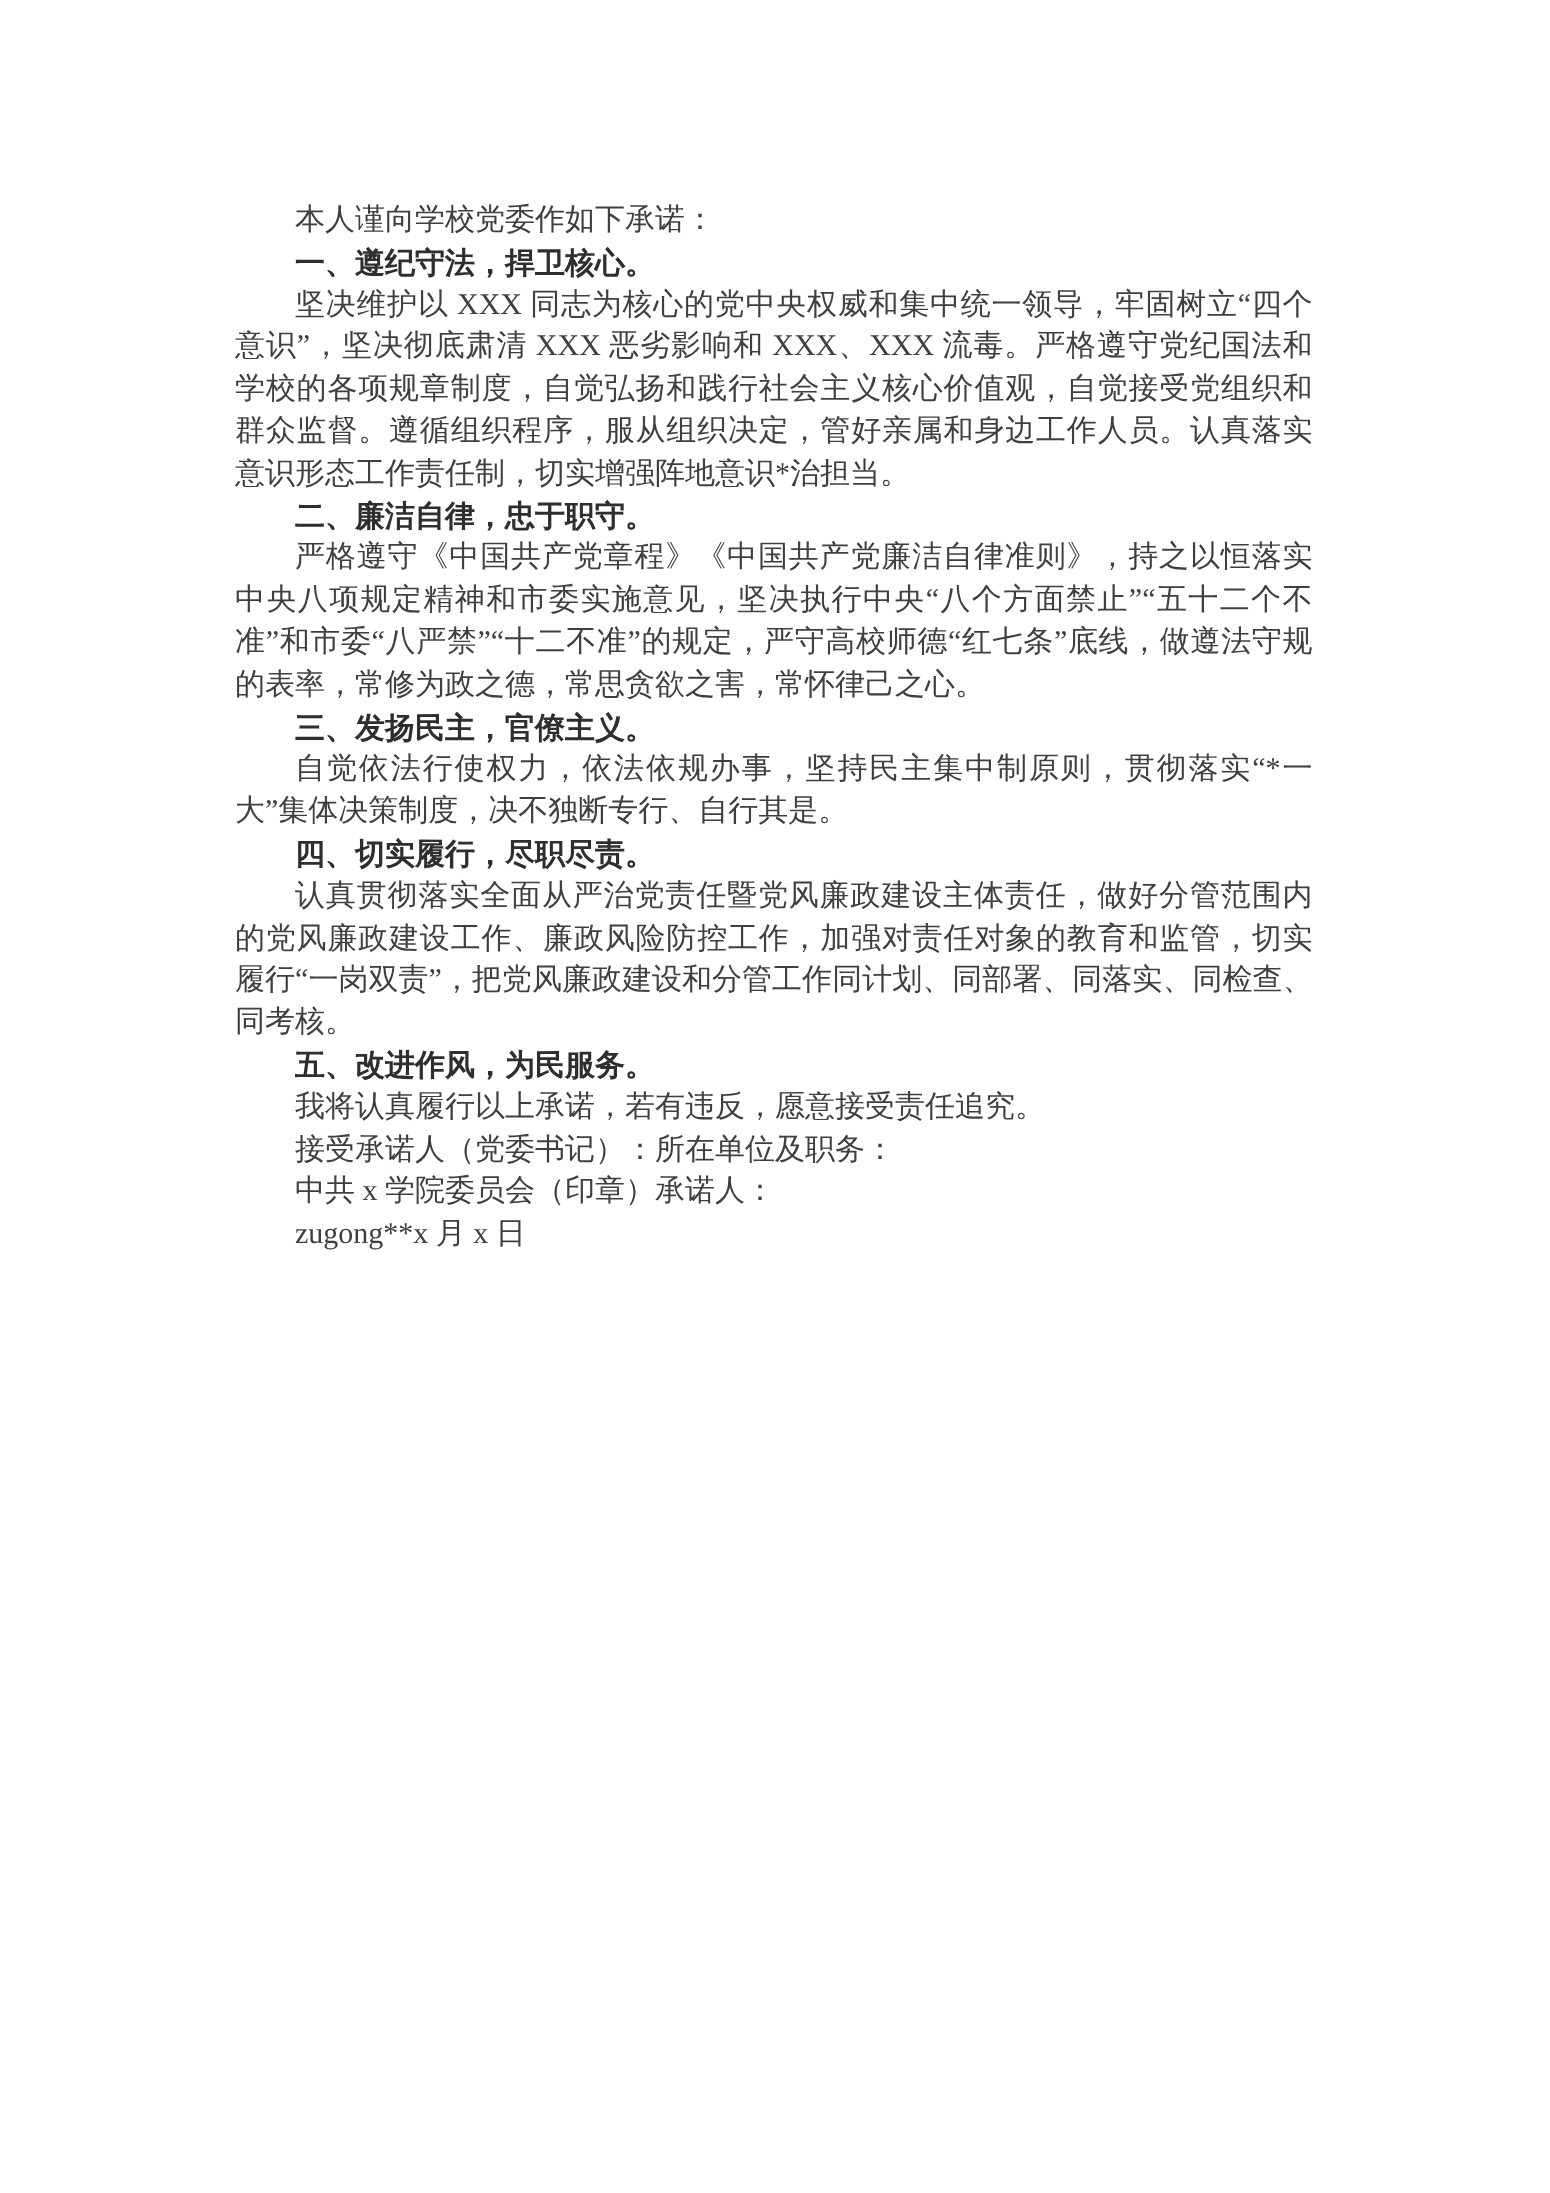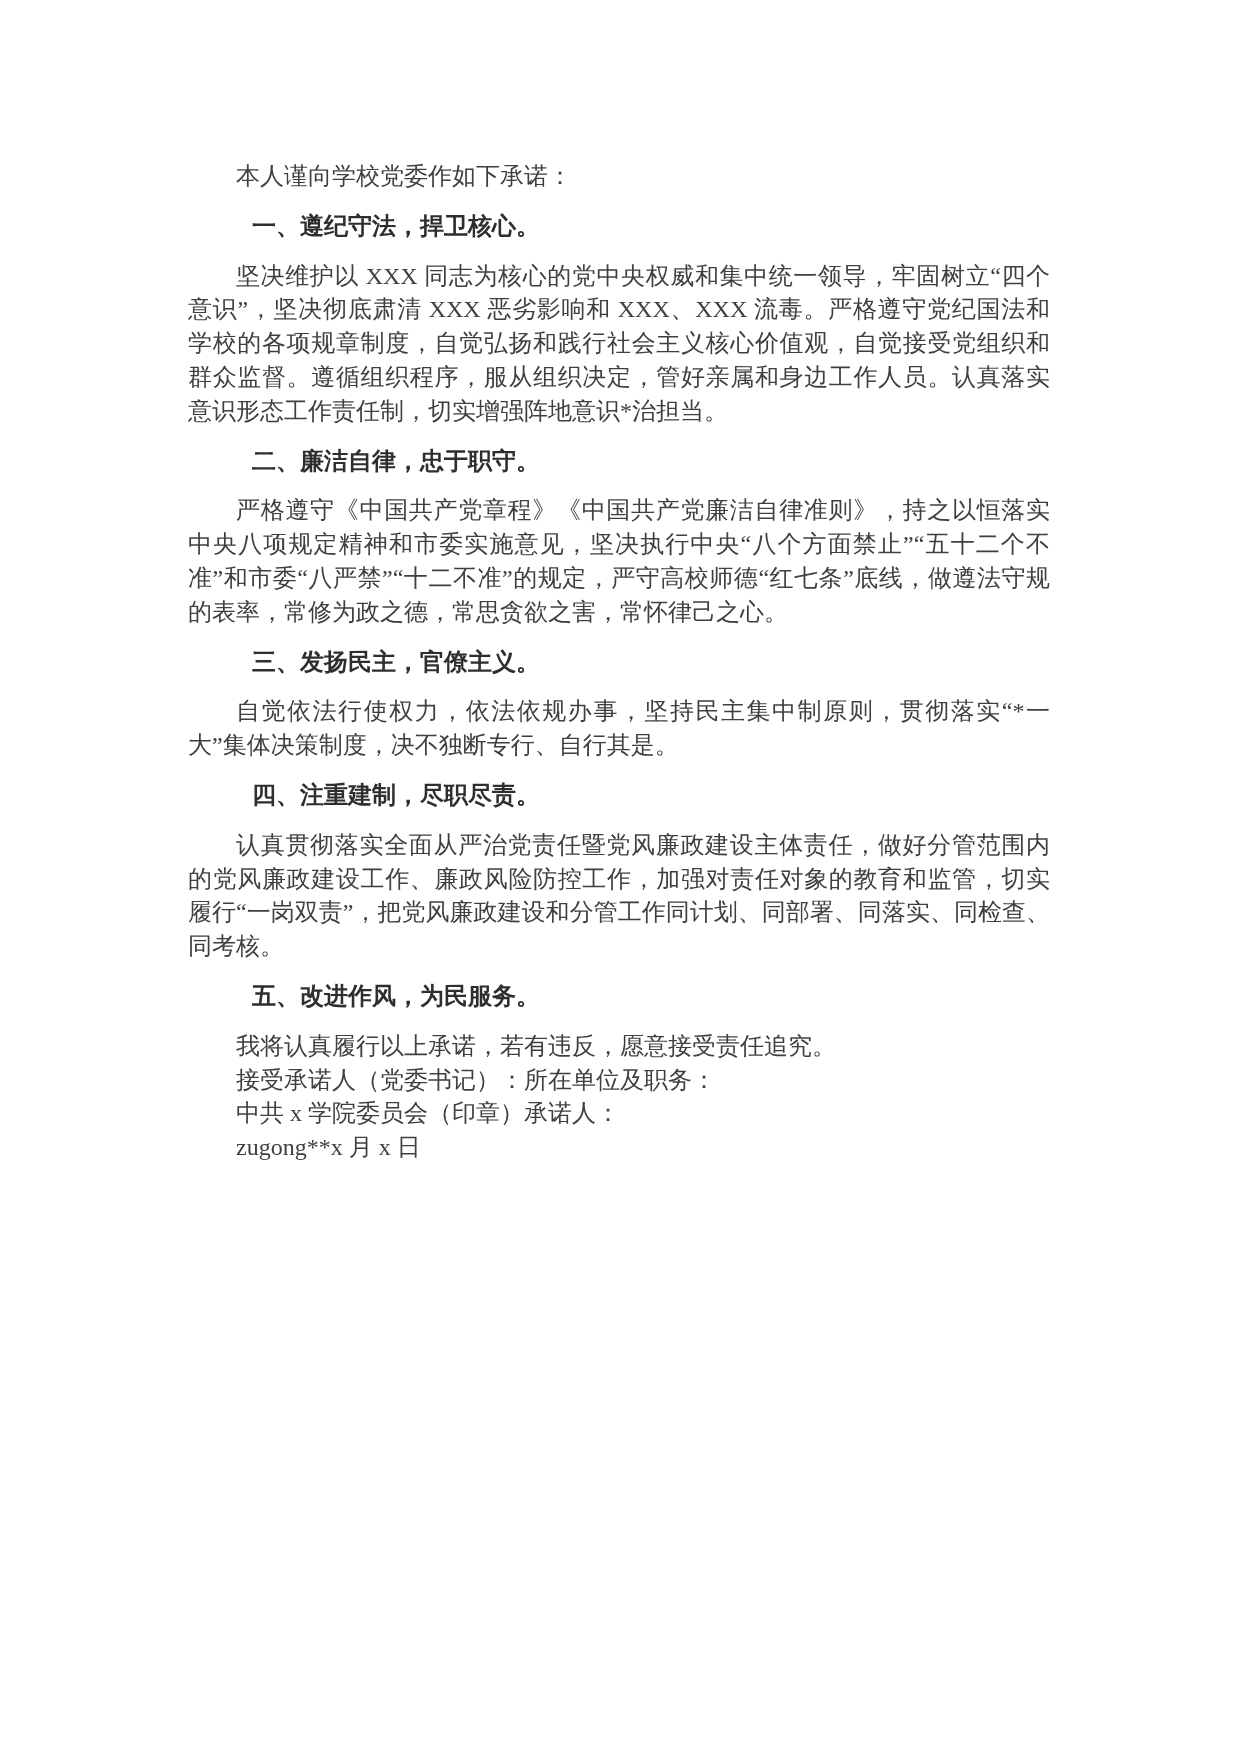--- a/index.html
+++ b/index.html
@@ -24,21 +24,21 @@
     margin: 0;
     font-size: 24px;
     line-height: 33.8px;
     color: #3f3f3f;
     text-align: justify;
     text-indent: 2em;
     font-family: "Liberation Serif", "DejaVu Serif", serif;
     font-weight: normal;
   }
   .heading {
-    margin: 16px;
+    margin: 0;
     font-size: 24px;
     line-height: 33.8px;
     color: #2e2e2e;
     text-align: left;
     text-indent: 2em;
     font-family: "DejaVu Sans", "Liberation Sans", sans-serif;
     font-weight: bold;
   }
 </style>
 </head>
@@ -50,21 +50,21 @@
 
   <h3 class="heading">一、遵纪守法，捍卫核心。</h3>
   <p class="para">坚决维护以 XXX 同志为核心的党中央权威和集中统一领导，牢固树立“四个意识”，坚决彻底肃清 XXX 恶劣影响和 XXX、XXX 流毒。严格遵守党纪国法和学校的各项规章制度，自觉弘扬和践行社会主义核心价值观，自觉接受党组织和群众监督。遵循组织程序，服从组织决定，管好亲属和身边工作人员。认真落实意识形态工作责任制，切实增强阵地意识*治担当。</p>
 
   <h3 class="heading">二、廉洁自律，忠于职守。</h3>
   <p class="para">严格遵守《中国共产党章程》《中国共产党廉洁自律准则》，持之以恒落实中央八项规定精神和市委实施意见，坚决执行中央“八个方面禁止”“五十二个不准”和市委“八严禁”“十二不准”的规定，严守高校师德“红七条”底线，做遵法守规的表率，常修为政之德，常思贪欲之害，常怀律己之心。</p>
 
   <h3 class="heading">三、发扬民主，官僚主义。</h3>
   <p class="para">自觉依法行使权力，依法依规办事，坚持民主集中制原则，贯彻落实“*一大”集体决策制度，决不独断专行、自行其是。</p>
 
-  <h3 class="heading">四、注重建制，尽职尽责。</h3>
+  <h3 class="heading">四、切实履行，尽职尽责。</h3>
   <p class="para">认真贯彻落实全面从严治党责任暨党风廉政建设主体责任，做好分管范围内的党风廉政建设工作、廉政风险防控工作，加强对责任对象的教育和监管，切实履行“一岗双责”，把党风廉政建设和分管工作同计划、同部署、同落实、同检查、同考核。</p>
 
   <h3 class="heading">五、改进作风，为民服务。</h3>
 
   <p class="para">我将认真履行以上承诺，若有违反，愿意接受责任追究。</p>
   <p class="para">接受承诺人（党委书记）：所在单位及职务：</p>
   <p class="para">中共 x 学院委员会（印章）承诺人：</p>
   <p class="para">zugong**x 月 x 日</p>
 
 </div>

